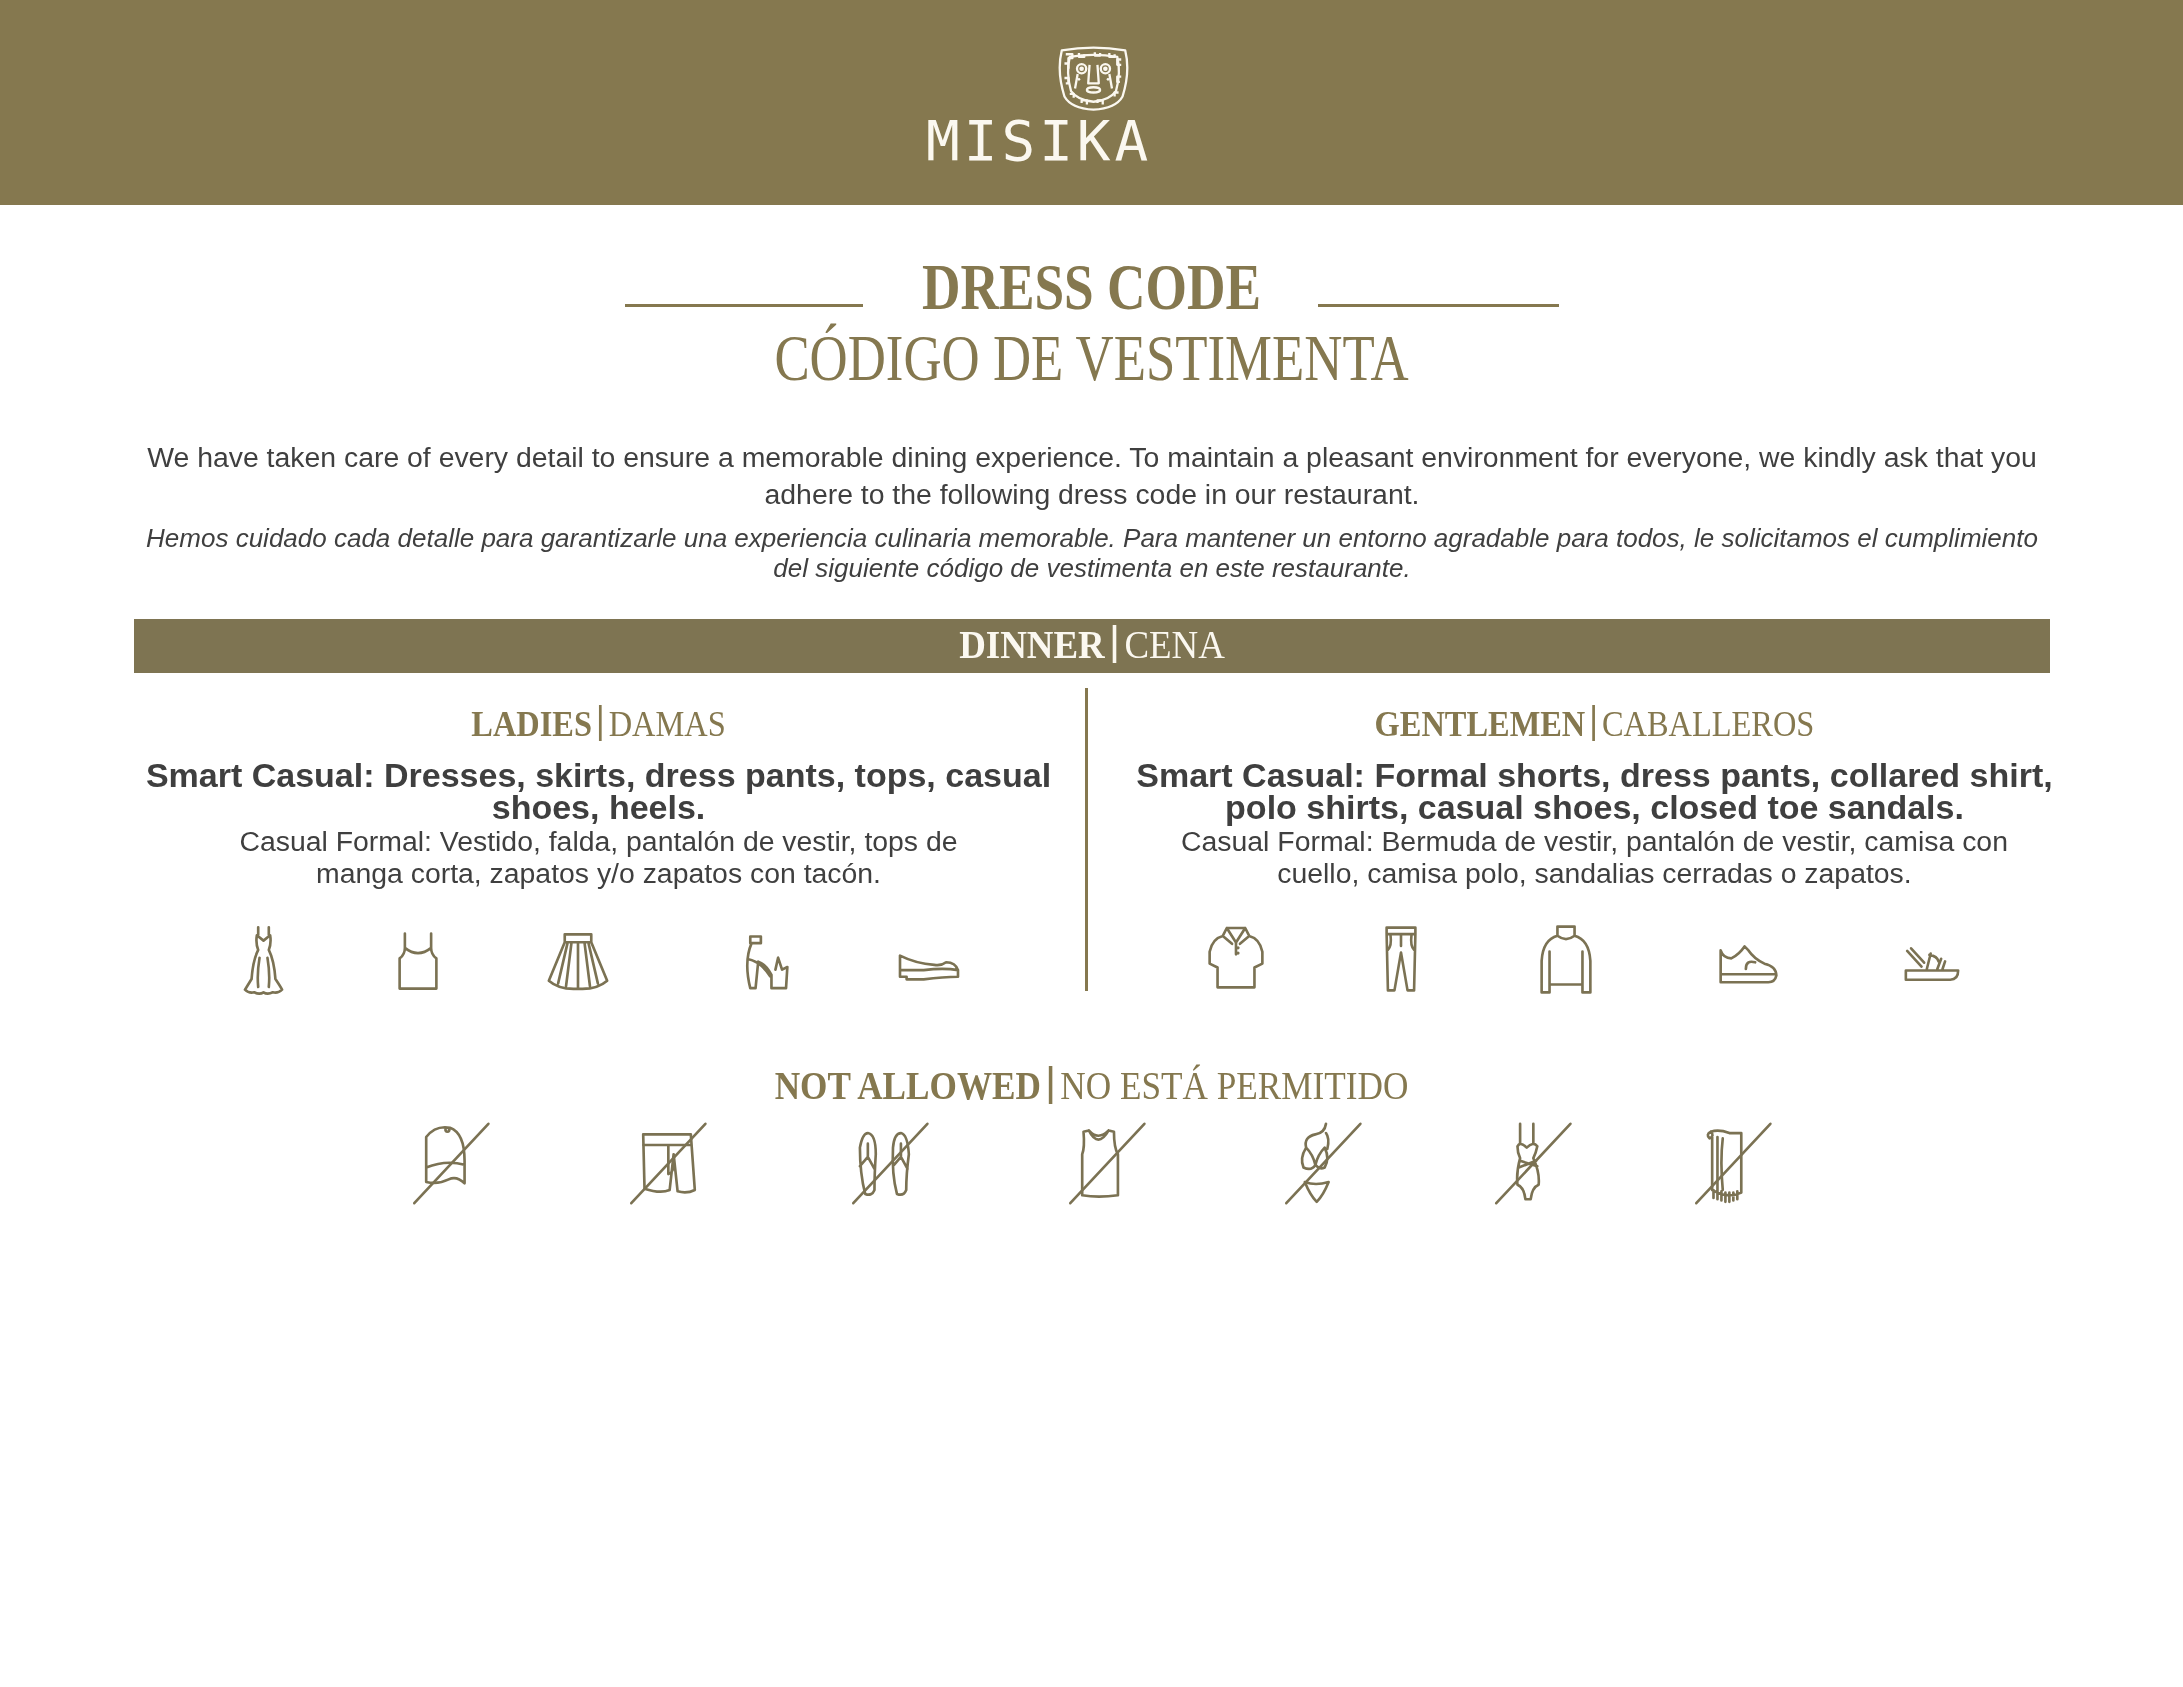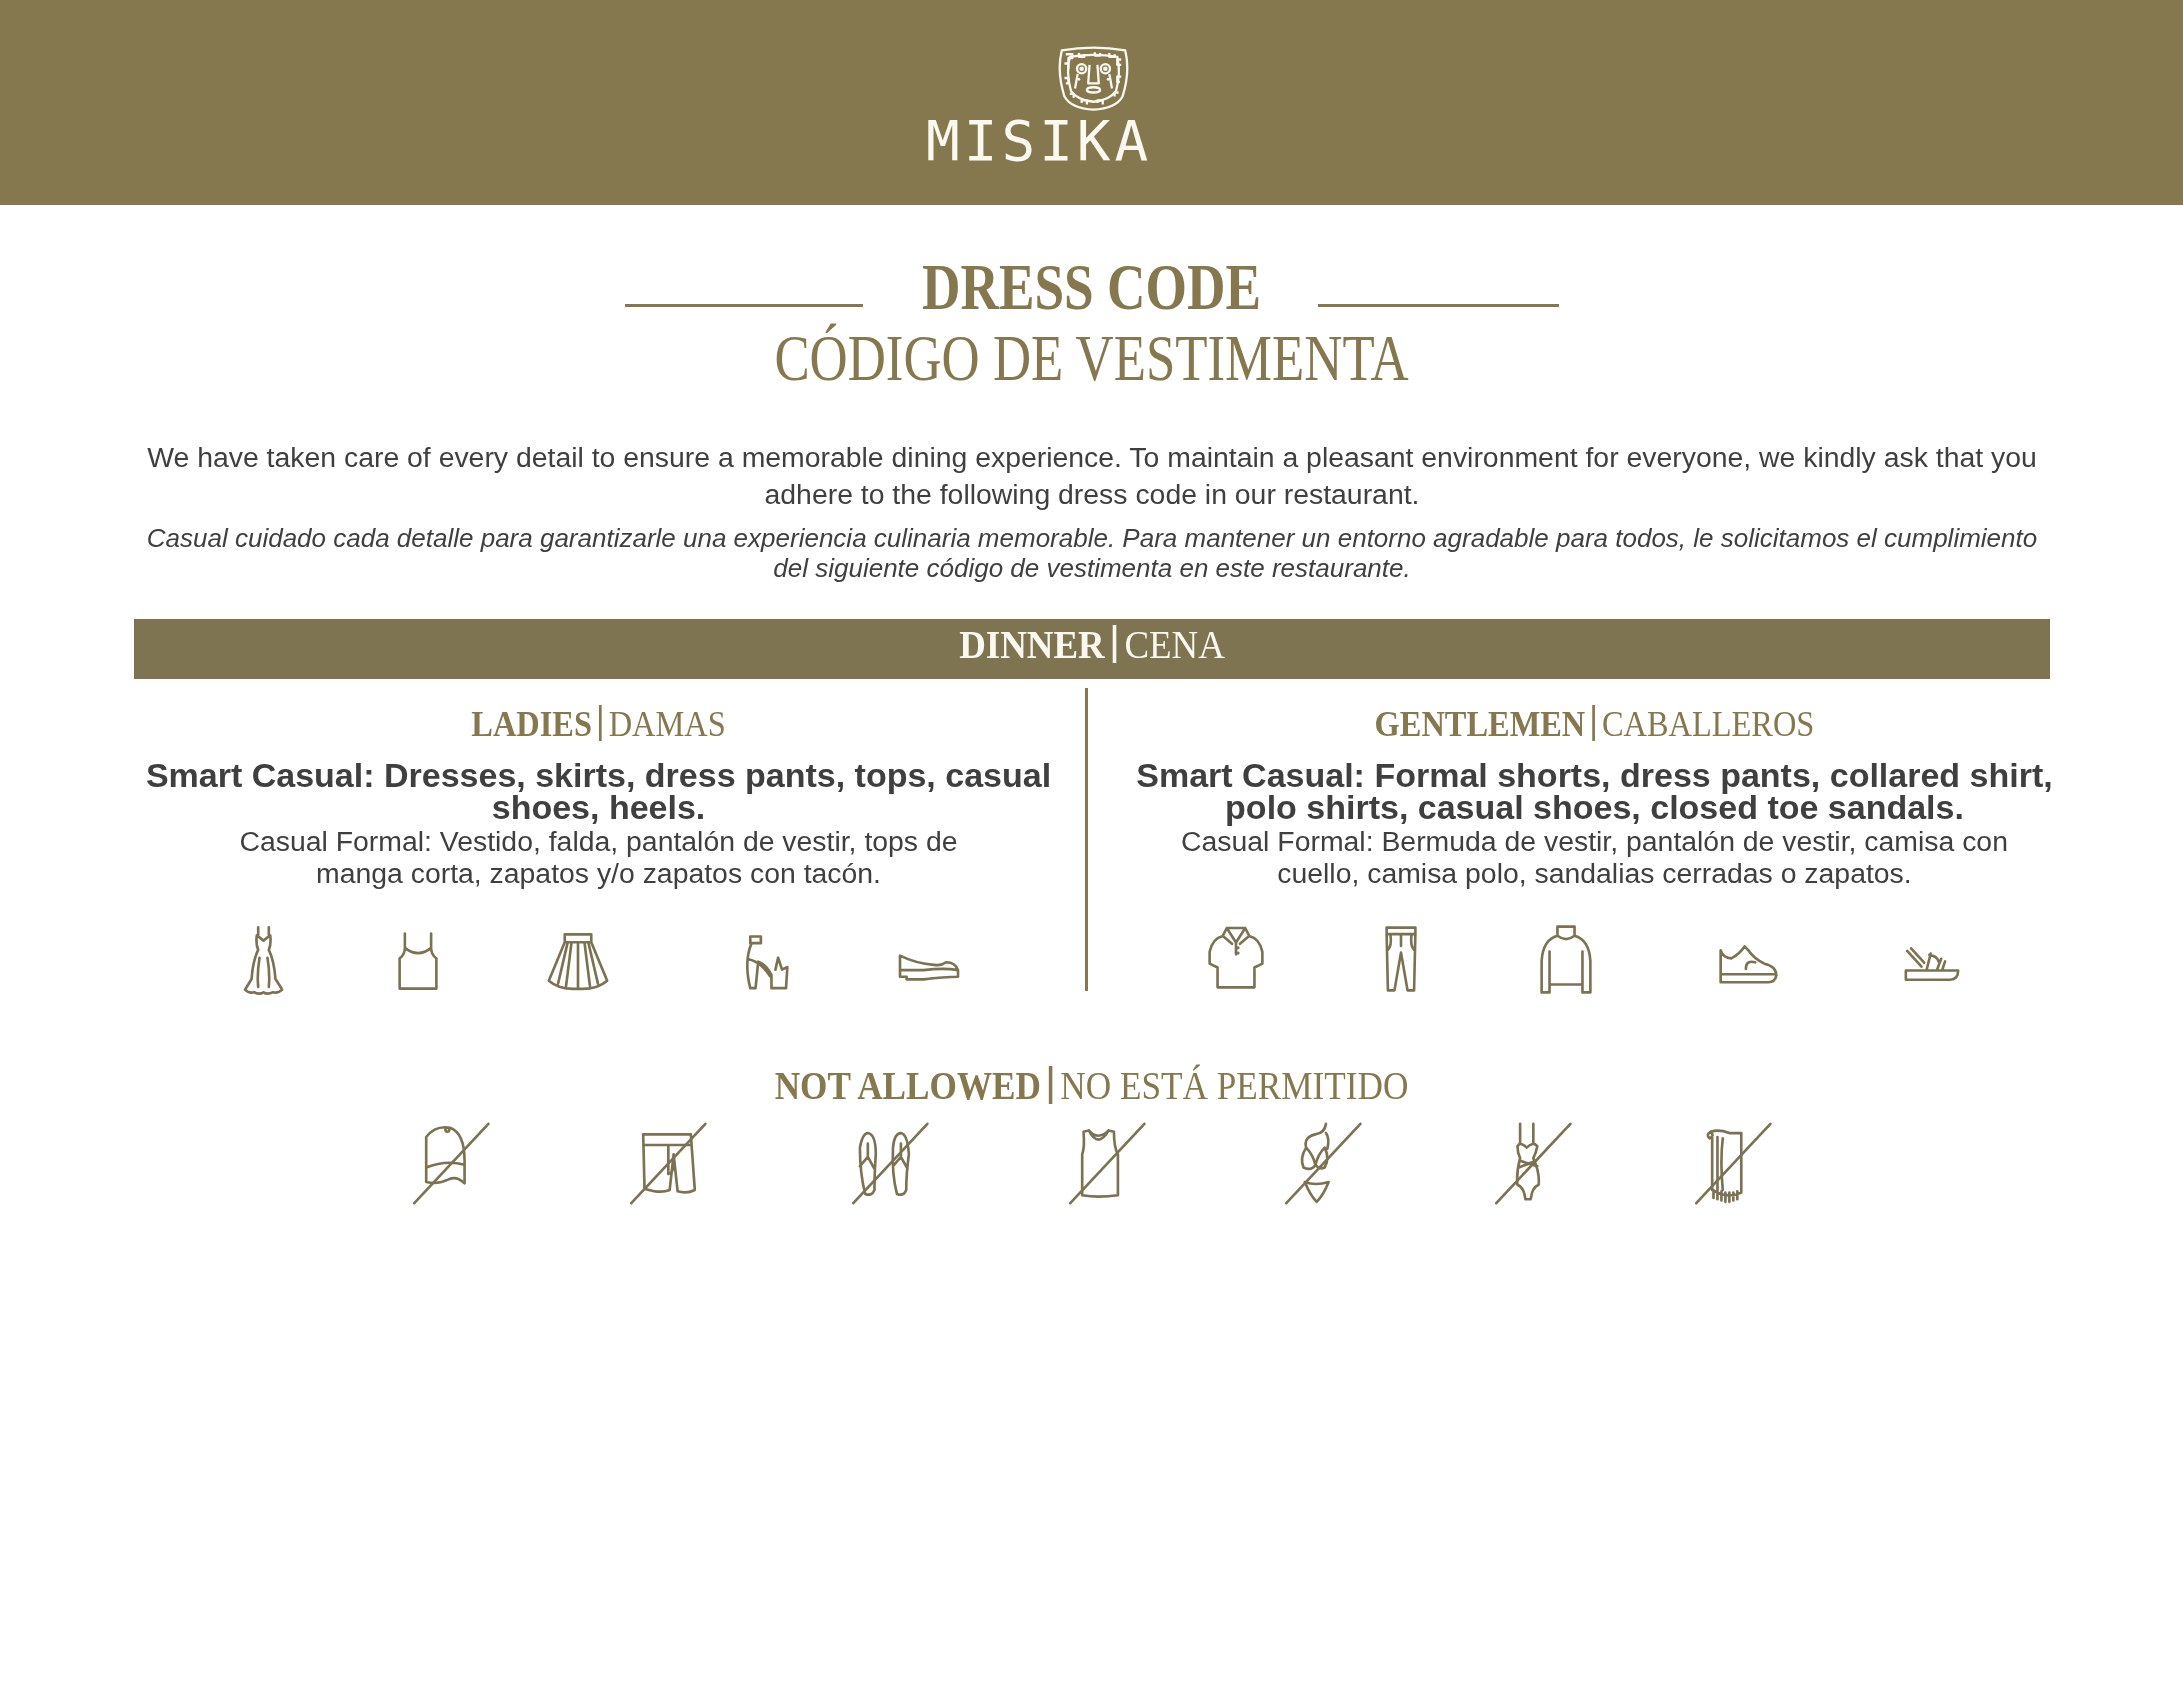--- a/index.html
+++ b/index.html
@@ -11,21 +11,21 @@
 
   .serif { font-family:"Liberation Serif", serif; }
   .title-row { left:0; top:251px; width:2183px; height:73px; }
   .title-line { position:absolute; top:53px; height:3.3px; background:#85784f; }
   .title-main { position:absolute; left:0; width:2183px; top:0; text-align:center; color:#85784f; font-weight:bold; font-size:65px; line-height:73px; transform:scaleX(0.82); }
   .title-sub { left:0; top:321px; width:2183px; text-align:center; color:#85784f; font-size:66px; line-height:73px; transform:scaleX(0.8); }
 
   .intro-en { left:146px; top:439px; width:1892px; text-align:center; color:#3f3f3f; font-weight:normal; font-size:28.4px; line-height:37px; }
   .intro-es { left:146px; top:523px; width:1892px; text-align:center; color:#3f3f3f; font-style:italic; font-size:26px; line-height:30px; }
 
-  .dinner-bar { left:134px; top:619px; width:1916px; height:60px; background:#7e7452; }
+  .dinner-bar { left:134px; top:619px; width:1916px; height:54px; background:#7e7452; }
   .dinner-label { position:absolute; left:0; top:0; width:100%; text-align:center; color:#fbf8f0; font-size:41px; line-height:50px; transform:scaleX(0.9); }
   .bold { font-weight:bold; }
   .sep { display:inline-block; width:3.3px; height:38px; background:currentColor; margin:0 9.3px; vertical-align:-5.3px; }
 
   .divider { left:1085px; top:688px; width:2.6px; height:303px; background:#85784f; }
 
   .col { top:698px; width:939px; text-align:center; }
   .col-left { left:129px; }
   .col-right { left:1125px; }
   .col-head { color:#85784f; font-size:36px; line-height:53px; transform:scaleX(0.9); }
@@ -67,21 +67,21 @@
 <div class="abs logo-text">MISIKA</div>
 
 <div class="abs title-row">
   <div class="title-line" style="left:625px; width:238px;"></div>
   <div class="title-main serif">DRESS CODE</div>
   <div class="title-line" style="left:1318px; width:241px;"></div>
 </div>
 <div class="abs title-sub serif">CÓDIGO DE VESTIMENTA</div>
 
 <div class="abs intro-en">We have taken care of every detail to ensure a memorable dining experience. To maintain a pleasant environment for everyone, we kindly ask that you adhere to the following dress code in our restaurant.</div>
-<div class="abs intro-es">Casual cuidado cada detalle para garantizarle una experiencia culinaria memorable. Para mantener un entorno agradable para todos, le solicitamos el cumplimiento del siguiente código de vestimenta en este restaurante.</div>
+<div class="abs intro-es">Hemos cuidado cada detalle para garantizarle una experiencia culinaria memorable. Para mantener un entorno agradable para todos, le solicitamos el cumplimiento del siguiente código de vestimenta en este restaurante.</div>
 
 <div class="abs dinner-bar">
   <div class="dinner-label serif">
     <span class="bold">DINNER</span><span class="sep"></span><span>CENA</span>
   </div>
 </div>
 
 <div class="abs divider"></div>
 
 <div class="abs col col-left">

